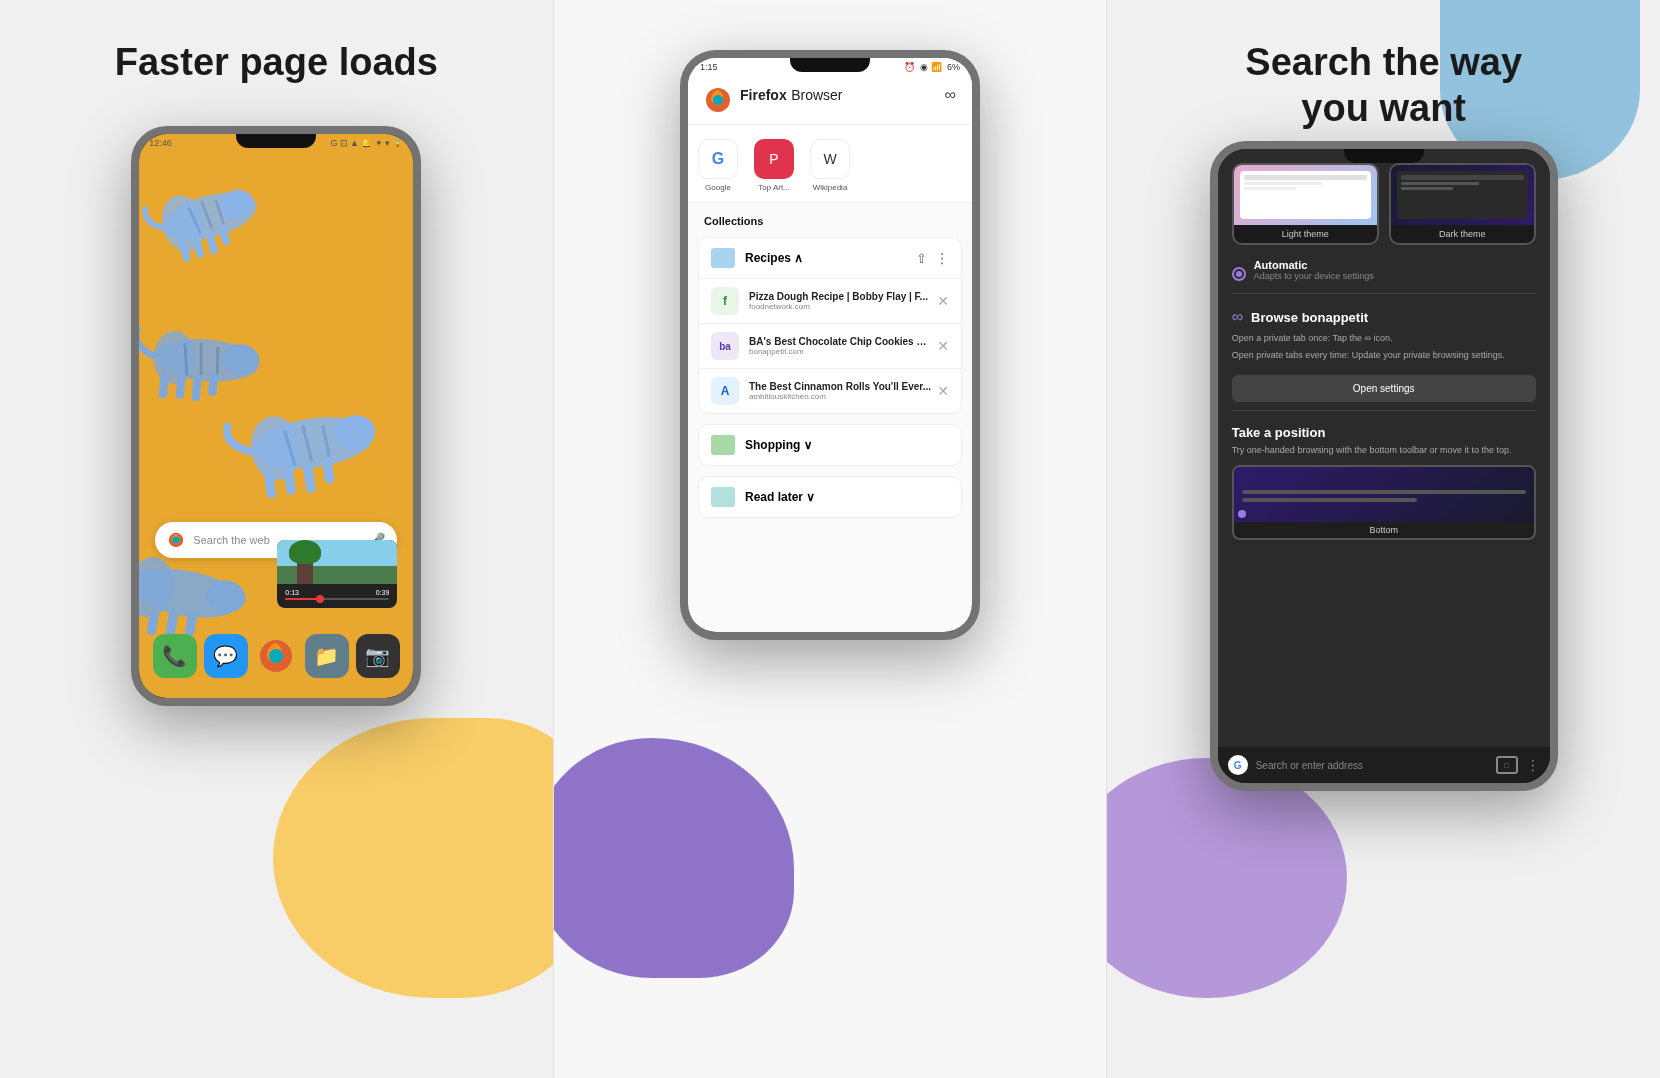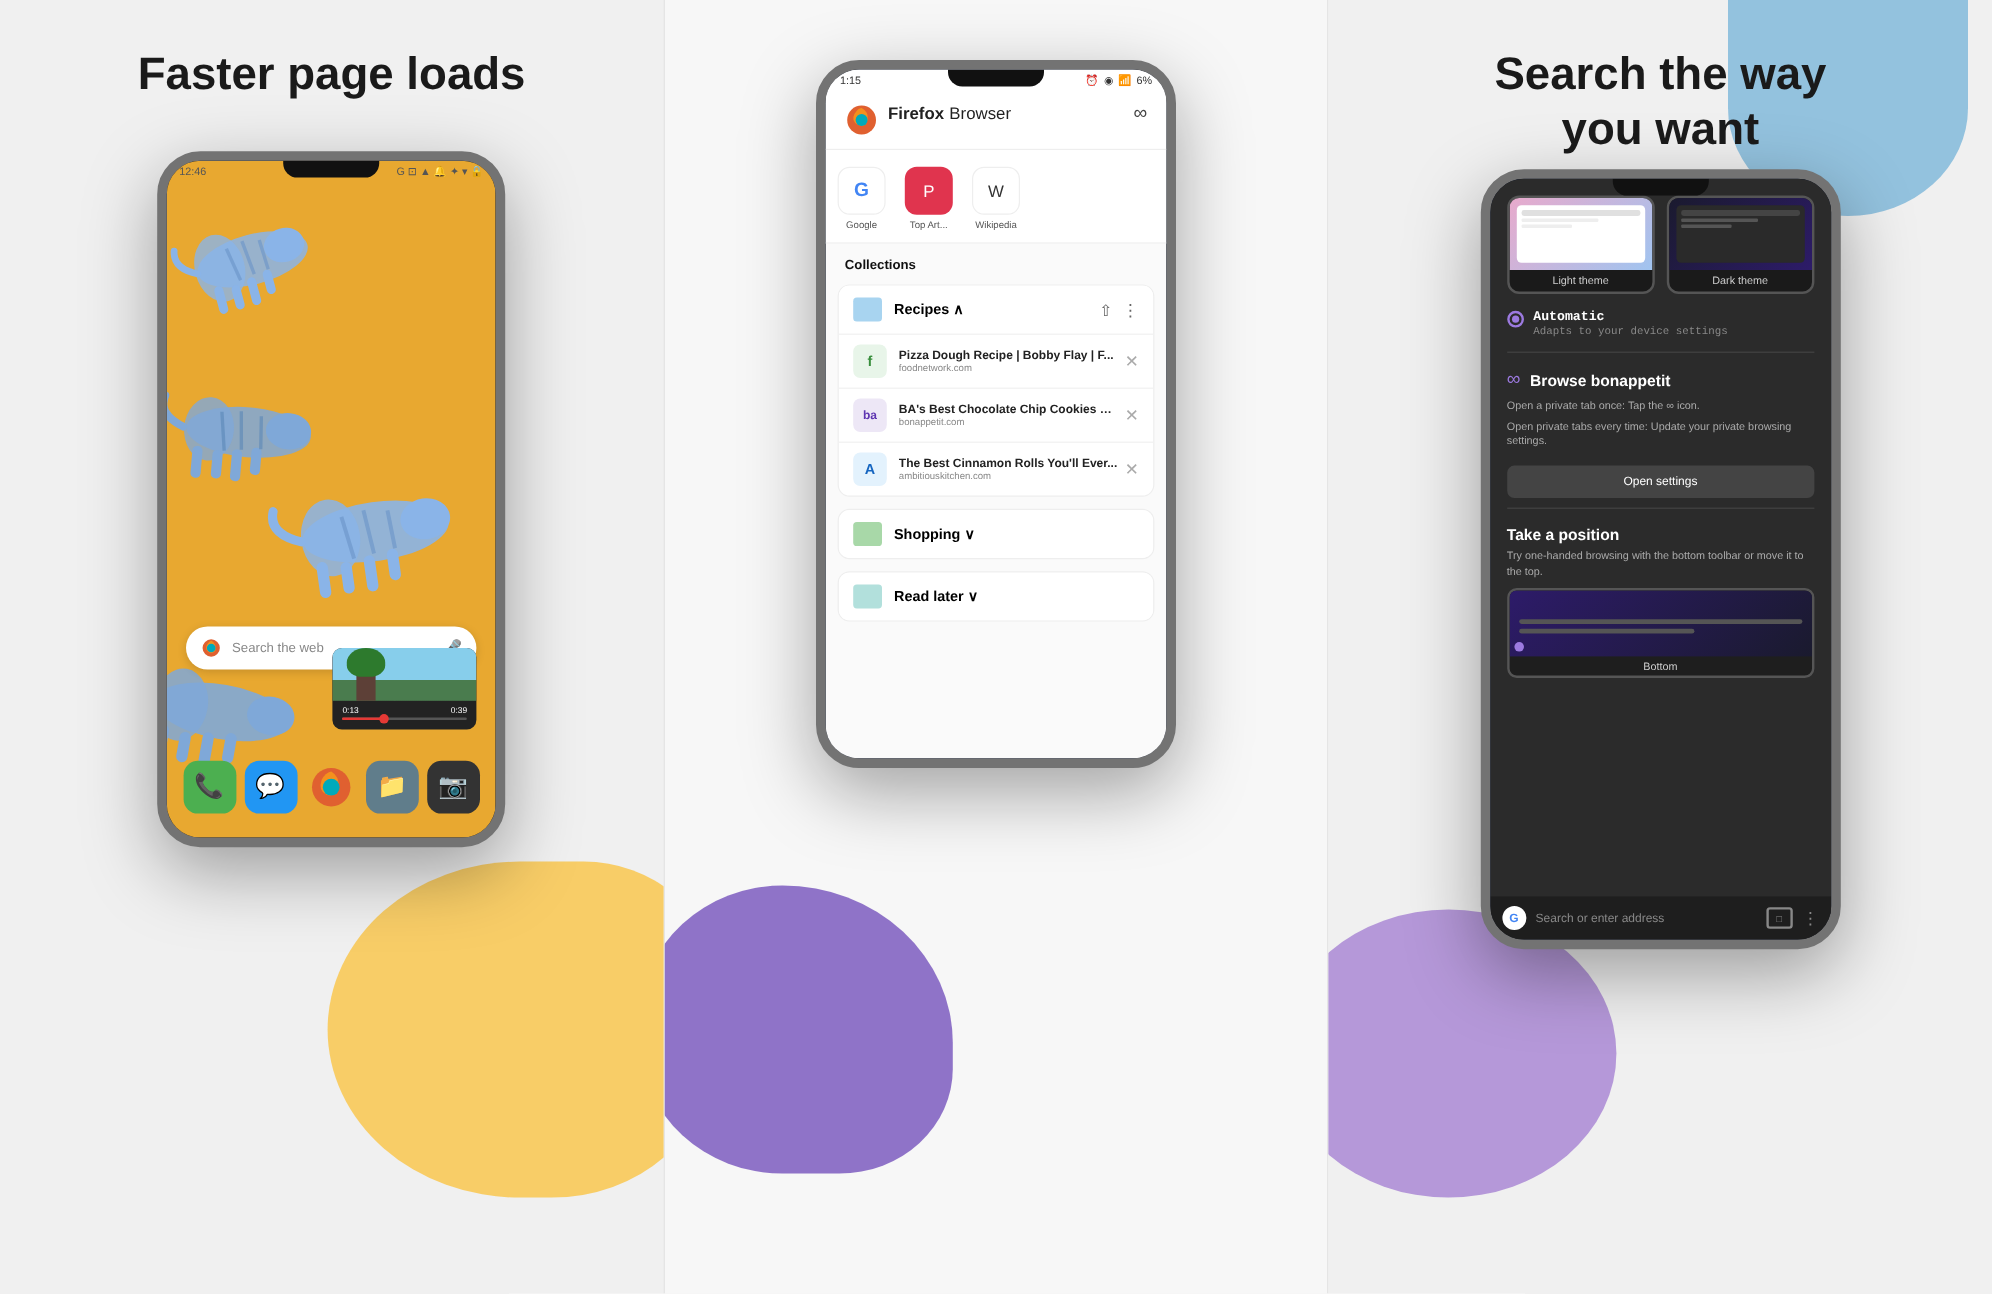--- a/index.html
+++ b/index.html
@@ -354,21 +354,21 @@
       color: #888;
     }
     .citem-close {
       font-size: 14px;
       color: #aaa;
       margin-left: 6px;
     }
 
     
     .phone3 {
-      width: 300px;
+      width: 348px;
       height: 650px;
       margin-top: -20px;
     }
     .phone3-screen {
       width: 100%;
       height: 100%;
       background: #2b2b2b;
       display: flex;
       flex-direction: column;
       overflow: hidden;
@@ -418,24 +418,23 @@
     .theme-card-label {
       font-size: 9px;
       color: #ccc;
       text-align: center;
       padding: 4px 0;
     }
 
     
     .auto-row {
       display: flex;
-      align-items: flex-start;
+      align-items: flex-end;
       padding: 8px 14px;
       gap: 8px;
-      font-family: Liberation Mono, monospace;
     }
     .auto-radio {
       width: 14px; height: 14px;
       border: 2px solid #9c7ae0;
       border-radius: 50%;
       display: flex; align-items: center; justify-content: center;
       flex-shrink: 0;
     }
     .auto-radio-dot {
       width: 6px; height: 6px;

